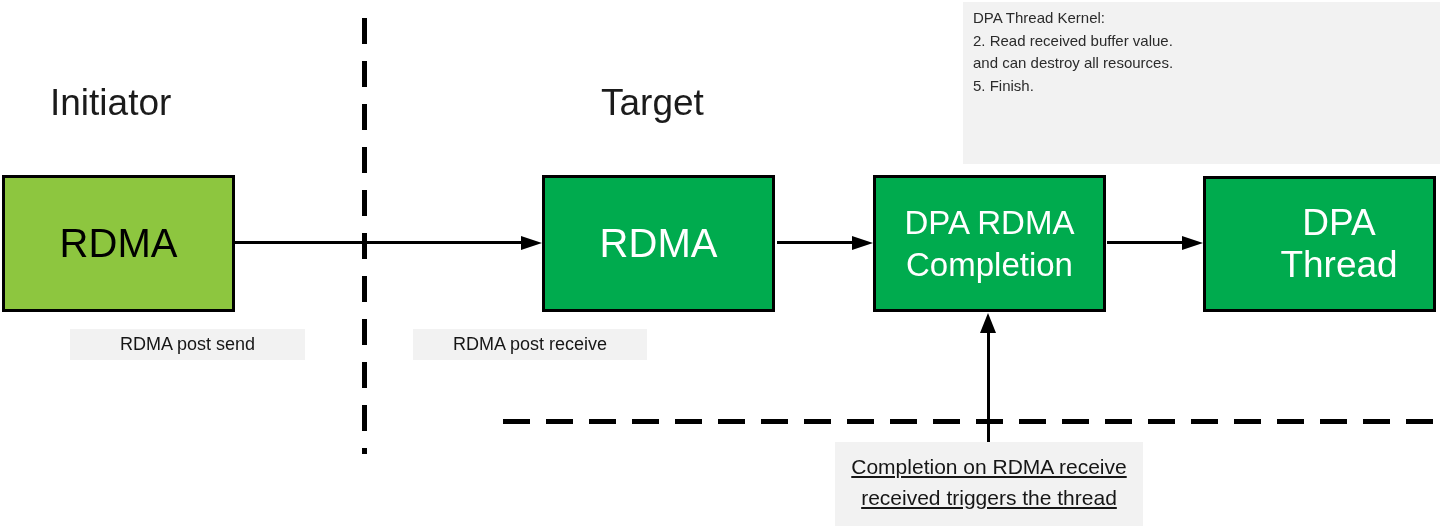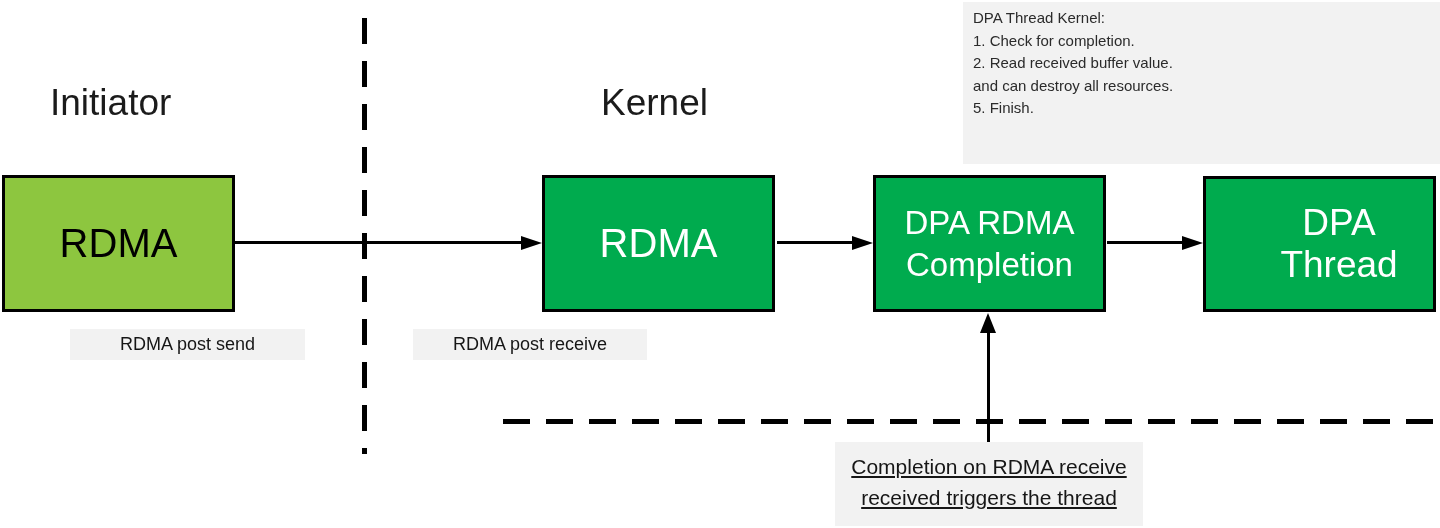--- a/index.html
+++ b/index.html
@@ -119,21 +119,21 @@
     padding-top: 9px;
     text-decoration: underline;
   }
 </style>
 </head>
 <body>
 
 <div class="canvas">
 
   <div class="lane-title initiator">Initiator</div>
-  <div class="lane-title target">Kernel</div>
+  <div class="lane-title target">Target</div>
 
   <div class="v-dash"></div>
   <div class="h-dash"></div>
 
   <div class="node light n1">
     <span>RDMA</span>
   </div>
   <div class="node dark n2">
     <span>RDMA</span>
   </div>
@@ -154,21 +154,20 @@
   <div class="head-right a3-head"></div>
 
   <div class="a-line up-line"></div>
   <div class="head-up up-head"></div>
 
   <div class="caption cap-send">RDMA post send</div>
   <div class="caption cap-receive">RDMA post receive</div>
 
   <div class="kernel-note">
     <div>DPA Thread Kernel:</div>
-    <div>1. Check for completion.</div>
     <div>2. Read received buffer value.</div>
     <div>and can destroy all resources.</div>
     <div>5. Finish.</div>
   </div>
 
   <div class="trigger-note">
     <div>Completion on RDMA receive</div>
     <div>received triggers the thread</div>
   </div>
 

